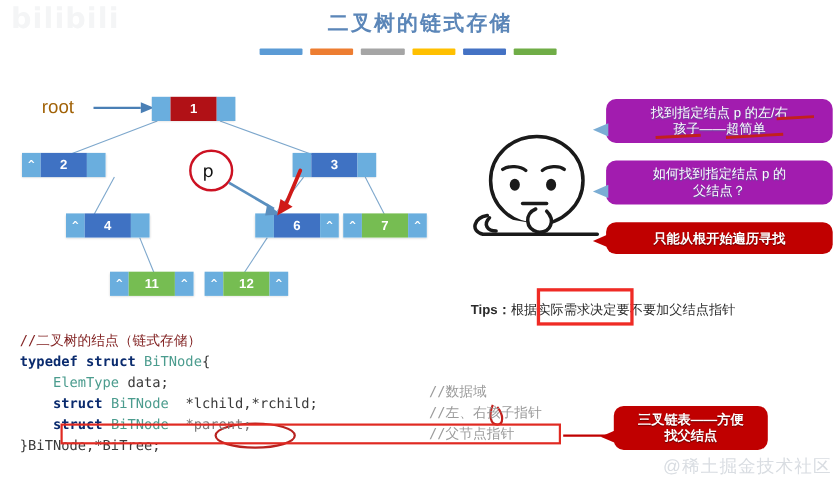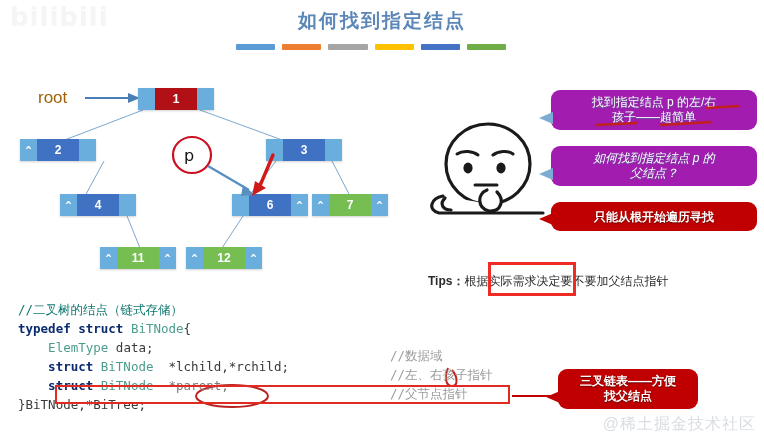--- a/index.html
+++ b/index.html
@@ -159,21 +159,21 @@
   
   .code {
     position: absolute;
     left: 18px; top: 300px;
     font-family: "DejaVu Sans Mono", "Liberation Mono", monospace;
     font-size: 12.5px;
     line-height: 19px;
     white-space: pre;
     color: #333333;
   }
-  .code .cmt  { color: #0f766e; }
+  .code .cmt  { color: #7f1d1d; }
   .code .kw   { color: #0a2b6e; font-weight: bold; }
   .code .type { color: #4b9c8e; }
   .code .var  { color: #7a7a7a; text-align: right; }
   .code .plain{ color: #3a3a3a; }
   .code-rcmt {
     position: absolute;
     left: 390px;
     font-family: "DejaVu Sans Mono", "Liberation Mono", monospace;
     font-size: 12.5px;
     color: #9b9b9b;
@@ -190,21 +190,21 @@
   .ann { position: absolute; left: 0; top: 0; width: 764px; height: 437px; pointer-events: none; }
 </style>
 </head>
 <body>
 
 <div id="slide">
 
   <div class="wm-bili">bilibili</div>
   <div class="wm-juejin">@稀土掘金技术社区</div>
 
-  <div class="title">如何找到指定结点</div>
+  <div class="title">二叉树的链式存储</div>
   <div class="title-bars">
     <div class="bar" style="background: rgb(91, 155, 213);"></div>
     <div class="bar" style="background: rgb(237, 125, 49);"></div>
     <div class="bar" style="background: rgb(165, 165, 165);"></div>
     <div class="bar" style="background: rgb(255, 192, 0);"></div>
     <div class="bar" style="background: rgb(68, 114, 196);"></div>
     <div class="bar" style="background: rgb(112, 173, 71);"></div>
   </div>
 
   <svg class="lines">
@@ -316,21 +316,21 @@
       <path d="M50,73 L72,73"></path>
     </g>
   </svg>
 
   <div class="bubble blue" style="left:551px; top:90px; width:206px;">
     <div class="tail"></div>
     <div>找到指定结点 p 的左/右</div>
     <div>孩子——超简单</div>
   </div>
 
-  <div class="bubble blue" style="left:551px; top:146px; width:206px;font-style:italic;">
+  <div class="bubble blue" style="left:551px; top:146px; width:206px;">
     <div class="tail"></div>
     <div>如何找到指定结点 p 的</div>
     <div>父结点？</div>
   </div>
 
   <div class="bubble red" style="left:551px; top:202px; width:206px; padding-top:8px; padding-bottom:6px;">
     <div class="tail"></div>
     <div>只能从根开始遍历寻找</div>
   </div>
 

